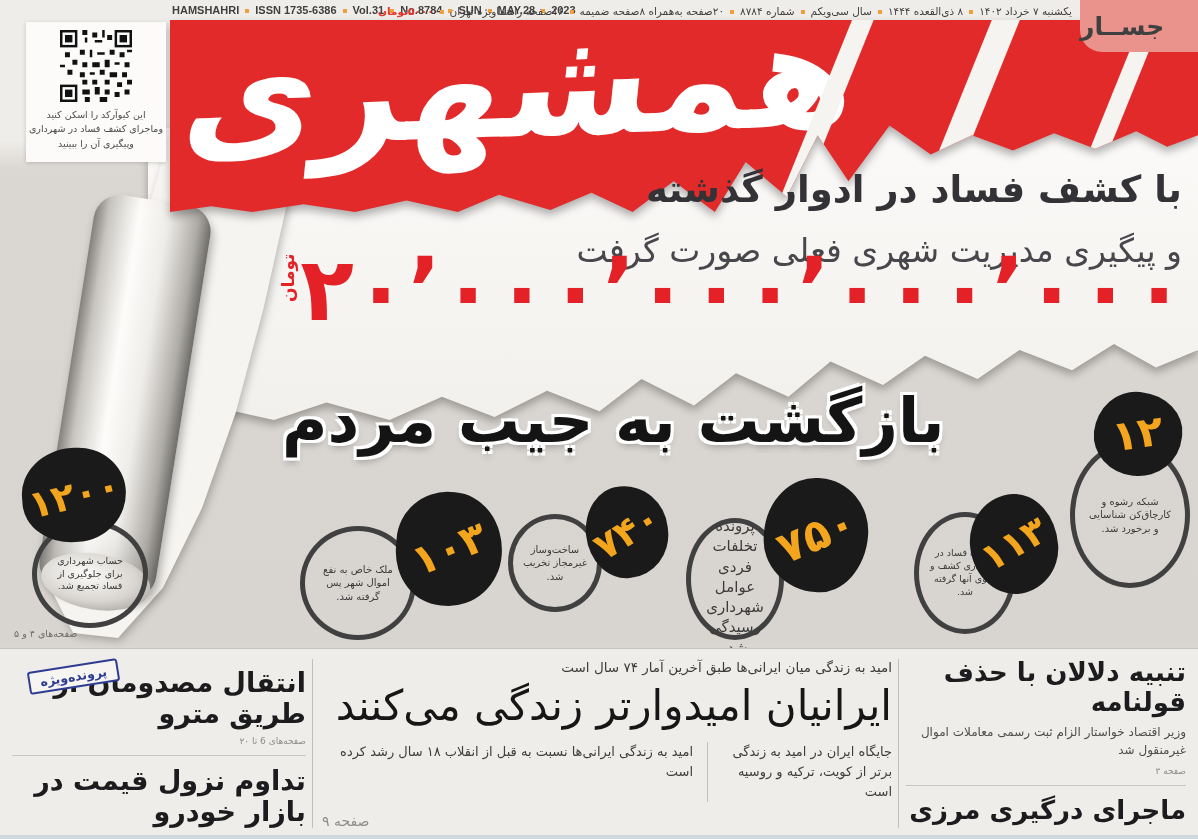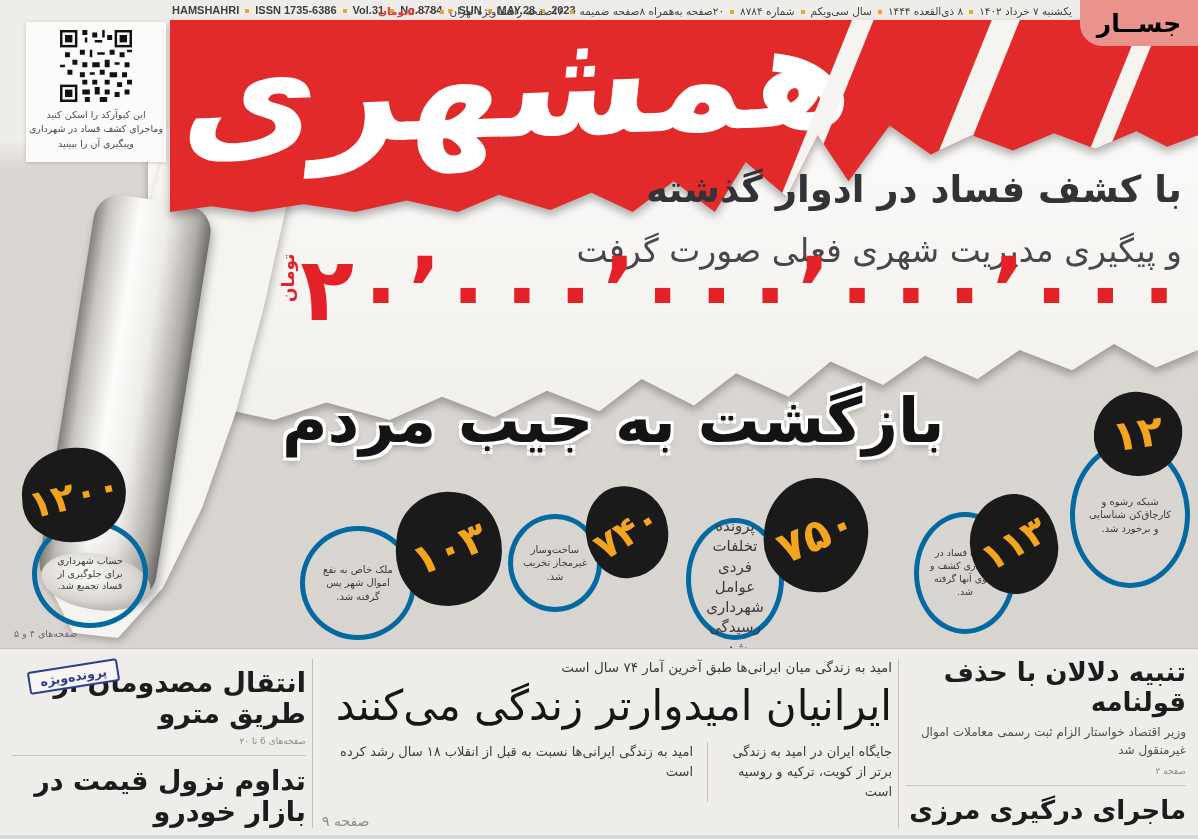--- a/index.html
+++ b/index.html
@@ -9,23 +9,23 @@
     background:linear-gradient(180deg,#efede9 0,#efede9 140px,#dad6d1 170px,#d8d4cf 640px,#dad6d1 650px);
   }
   
   .meta-en{position:absolute;left:172px;top:4px;font-family:"Liberation Sans",sans-serif;
     font-size:11px;font-weight:bold;color:#3f3f3f;white-space:nowrap;}
   .meta-en span::after,.meta-fa span.seg::after{
     content:"";display:inline-block;width:4px;height:4px;background:#ef9f3b;margin:0 6px 1px;vertical-align:middle;}
   .meta-en span:last-child::after{display:none;}
   .meta-fa{position:absolute;right:126px;top:5px;direction:rtl;font-size:10.5px;color:#3f3f3f;white-space:nowrap;}
   .meta-fa .price{color:#e8352c;font-weight:bold;}
-  .suptab{position:absolute;right:0;top:0;width:118px;height:46px;background:#e9938c;
-    border-radius:0 0 0 22px;display:flex;align-items:center;justify-content:center;
-    color:#000000;font-weight:bold;font-size:25px;z-index:9;}
+  .suptab{position:absolute;right:0;top:0;width:118px;height:52px;background:#e9938c;
+    border-radius:0 0 0 22px;display:flex;align-items:center;justify-content:flex-start;
+    color:#404040;font-weight:bold;font-size:25px;z-index:9;}
   
   .qr-box{position:absolute;left:26px;top:22px;width:140px;height:140px;background:#fcfbf9;
     box-shadow:0 1px 4px rgba(0,0,0,.18);display:flex;flex-direction:column;align-items:center;
     padding-top:8px;box-sizing:border-box;z-index:5;}
   .qr-box svg{width:72px;height:72px;}
   .qr-cap{margin-top:6px;font-size:9.5px;color:#4a4a4a;text-align:center;line-height:1.5;direction:rtl;}
   
   .sheet-wrap{position:absolute;left:148px;top:128px;width:1050px;height:292px;
     filter:drop-shadow(0 5px 4px rgba(0,0,0,.28));z-index:1;}
   .sheet{width:100%;height:100%;background:linear-gradient(180deg,#fbfaf8,#f2f0ed);
@@ -61,21 +61,21 @@
   .amount-unit{color:#e42127;font-size:17px;font-weight:bold;transform:rotate(-90deg);width:24px;text-align:center;}
   .amount{color:#e42127;font-size:88px;font-weight:bold;letter-spacing:-2px;line-height:1;white-space:nowrap;}
   .headline-black{position:absolute;left:282px;top:384px;direction:rtl;font-size:62px;font-weight:900;
     color:#141414;letter-spacing:-1px;z-index:5;white-space:nowrap;
     text-shadow:-3px -3px 0 #fff,3px -3px 0 #fff,-3px 3px 0 #fff,3px 3px 0 #fff,0 5px 7px rgba(0,0,0,.25);}
   .pages-note{position:absolute;left:14px;top:628px;font-size:9.5px;color:#6a6a6a;direction:rtl;z-index:5;}
   
   .stat{position:absolute;z-index:6;}
   .blob{position:absolute;background:#1a1a1a;display:flex;align-items:center;justify-content:center;z-index:2;}
   .num{color:#f3a51d;font-weight:bold;line-height:1;}
-  .ring{position:absolute;border:5px solid #0369a1;border-radius:50%;box-sizing:border-box;
+  .ring{position:absolute;border:5px solid #404040;border-radius:50%;box-sizing:border-box;
     display:flex;align-items:center;justify-content:flex-end;z-index:1;}
   .ring span{font-size:10px;color:#3b3b3b;text-align:center;line-height:1.35;direction:rtl;display:block;padding:4px 10px;}
   
   .articles{position:absolute;left:0;right:0;top:648px;height:187px;background:#efede9;
     border-top:1px solid #c6c2bd;z-index:7;}
   .vline{position:absolute;top:10px;bottom:8px;width:1px;background:#c3bfba;}
   .col{position:absolute;direction:rtl;text-align:right;}
   .col-right{right:12px;top:8px;width:280px;}
   .col-mid{left:322px;top:10px;width:570px;}
   .col-left{left:12px;top:4px;width:294px;}

